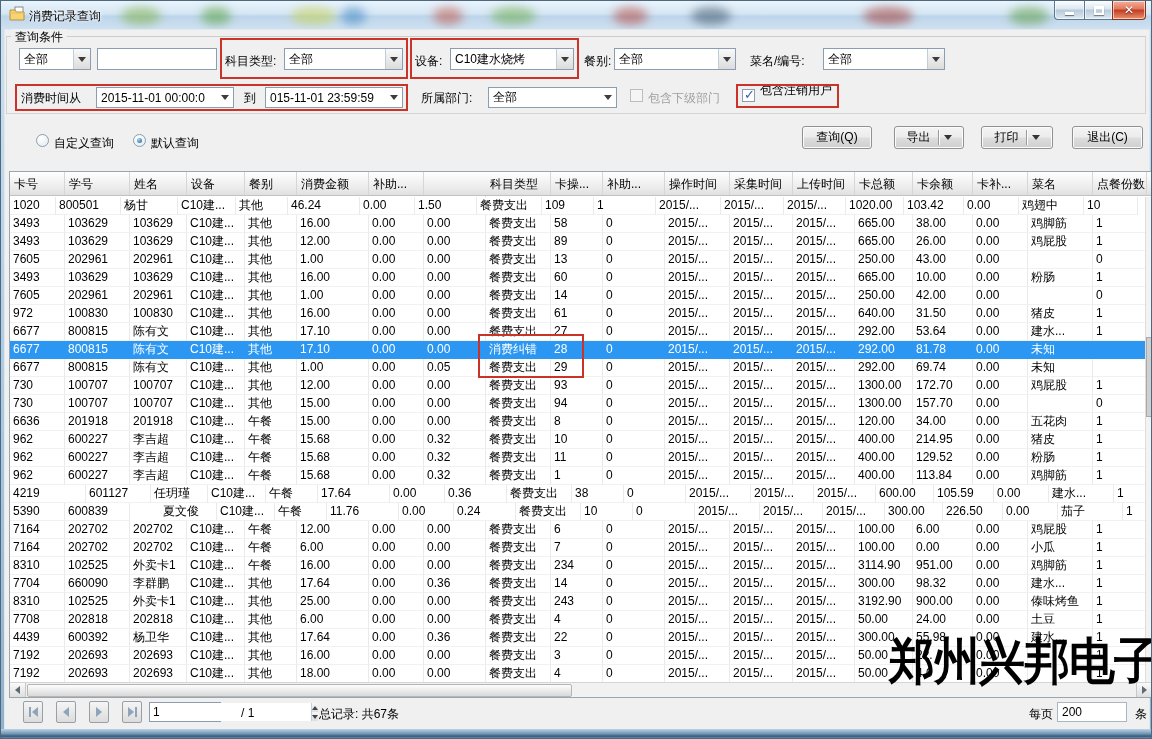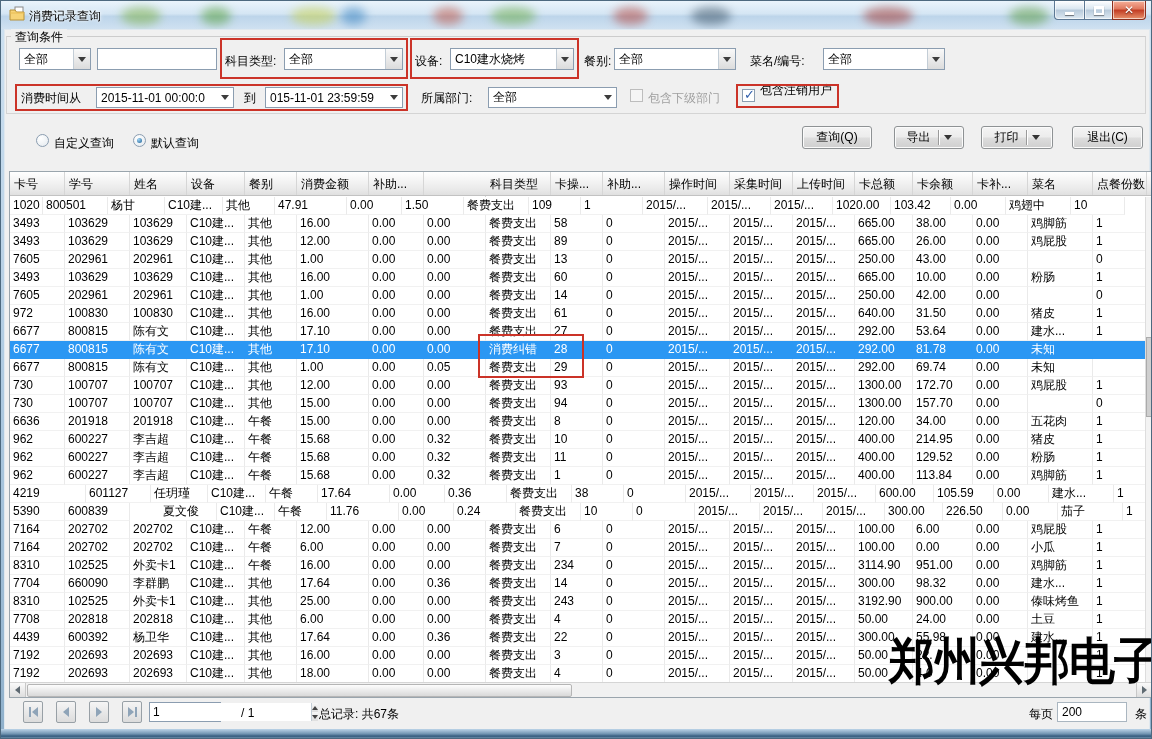--- a/index.html
+++ b/index.html
@@ -268,26 +268,26 @@
         <div class="hcell" style="width: 63px;">采集时间</div>
         <div class="hcell" style="width: 62px;">上传时间</div>
         <div class="hcell" style="width: 58px;">卡总额</div>
         <div class="hcell" style="width: 60px;">卡余额</div>
         <div class="hcell" style="width: 55px;">卡补...</div>
         <div class="hcell" style="width: 65px;">菜名</div>
         <div class="hcell" style="width: 54px;">点餐份数</div>
       </div>
     <div class="grid-body" id="grid-body">
         <div class="grid-row">
-          <div class="cell" style="width: 33px;">1020</div>
+          <div class="cell" style="width: 46px;">1020</div>
           <div class="cell" style="width: 65px;">800501</div>
           <div class="cell" style="width: 57px;">杨甘</div>
           <div class="cell" style="width: 58px;">C10建...</div>
           <div class="cell" style="width: 52px;">其他</div>
-          <div class="cell" style="width: 72px;">47.91</div>
+          <div class="cell" style="width: 72px;">46.24</div>
           <div class="cell" style="width: 55px;">0.00</div>
           <div class="cell" style="width: 62px;">1.50</div>
           <div class="cell" style="width: 65px;">餐费支出</div>
           <div class="cell" style="width: 52px;">109</div>
           <div class="cell" style="width: 62px;">1</div>
           <div class="cell" style="width: 65px;">2015/...</div>
           <div class="cell" style="width: 63px;">2015/...</div>
           <div class="cell" style="width: 62px;">2015/...</div>
           <div class="cell" style="width: 58px;">1020.00</div>
           <div class="cell" style="width: 60px;">103.42</div>

